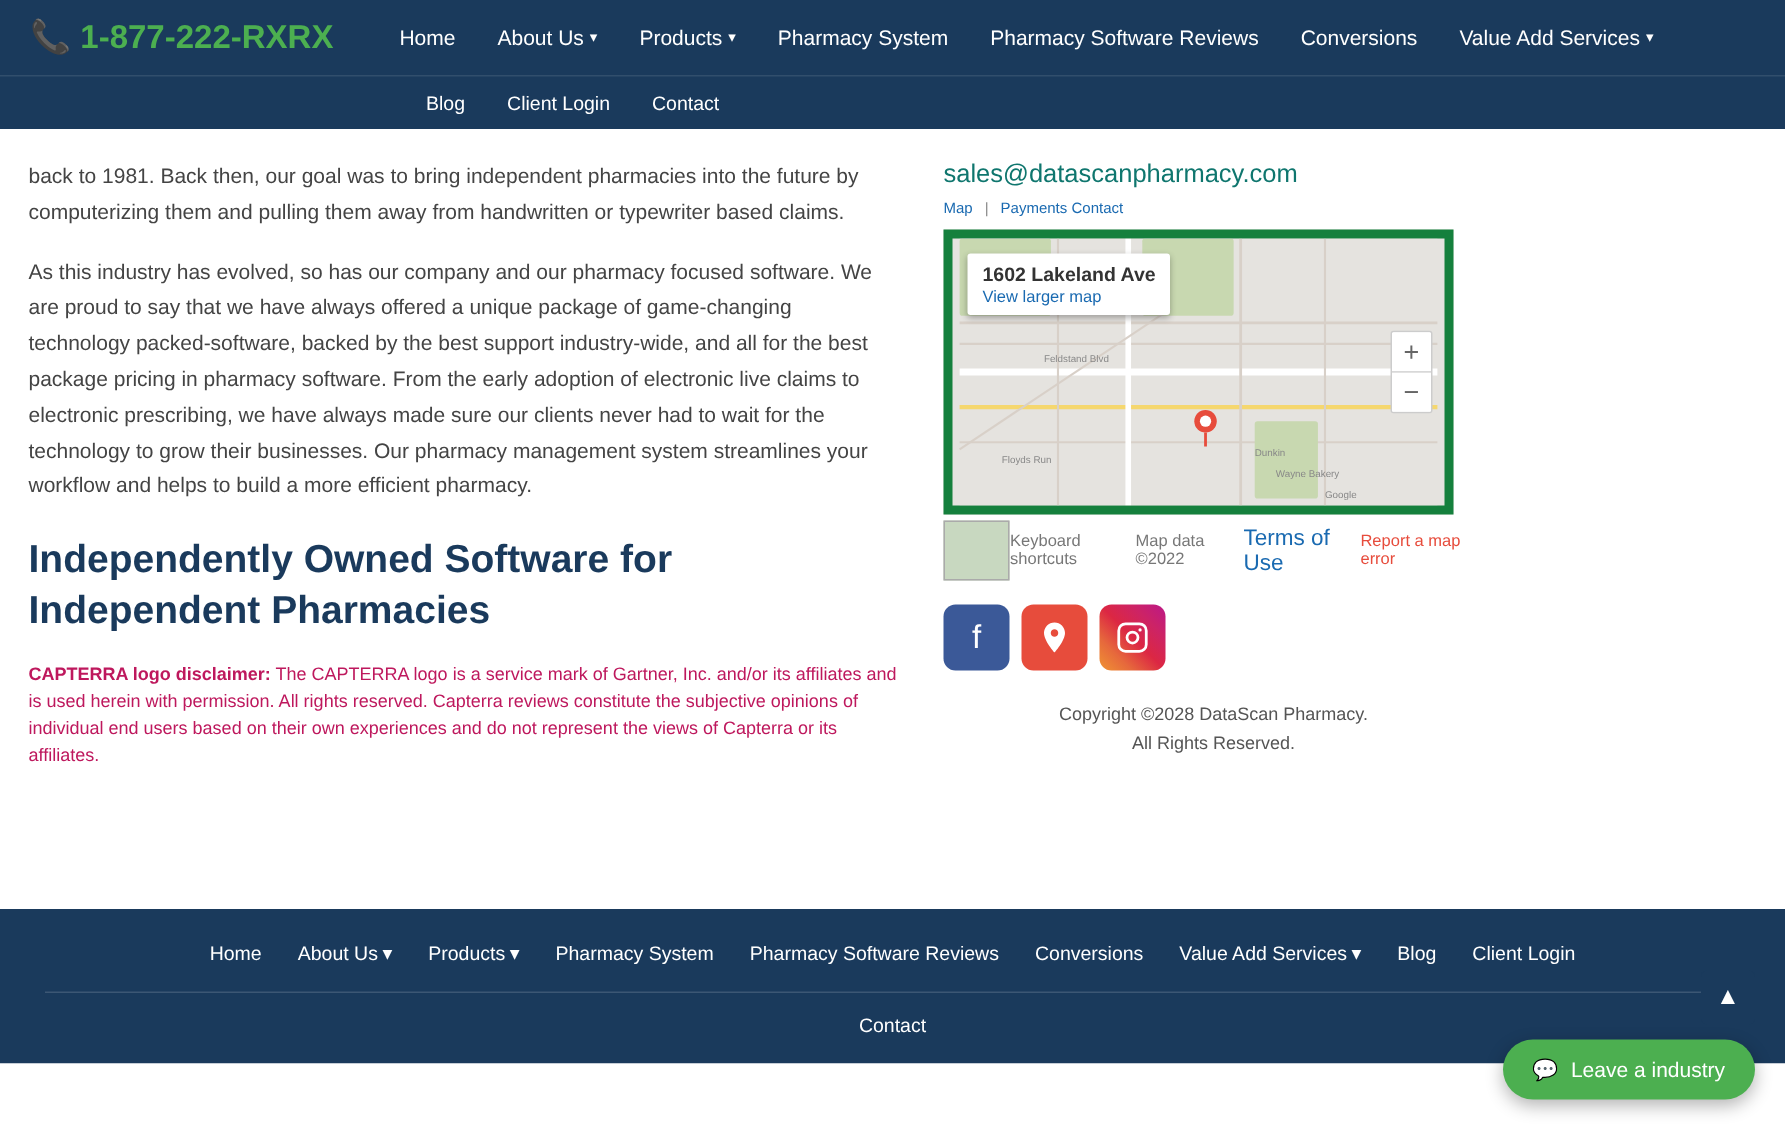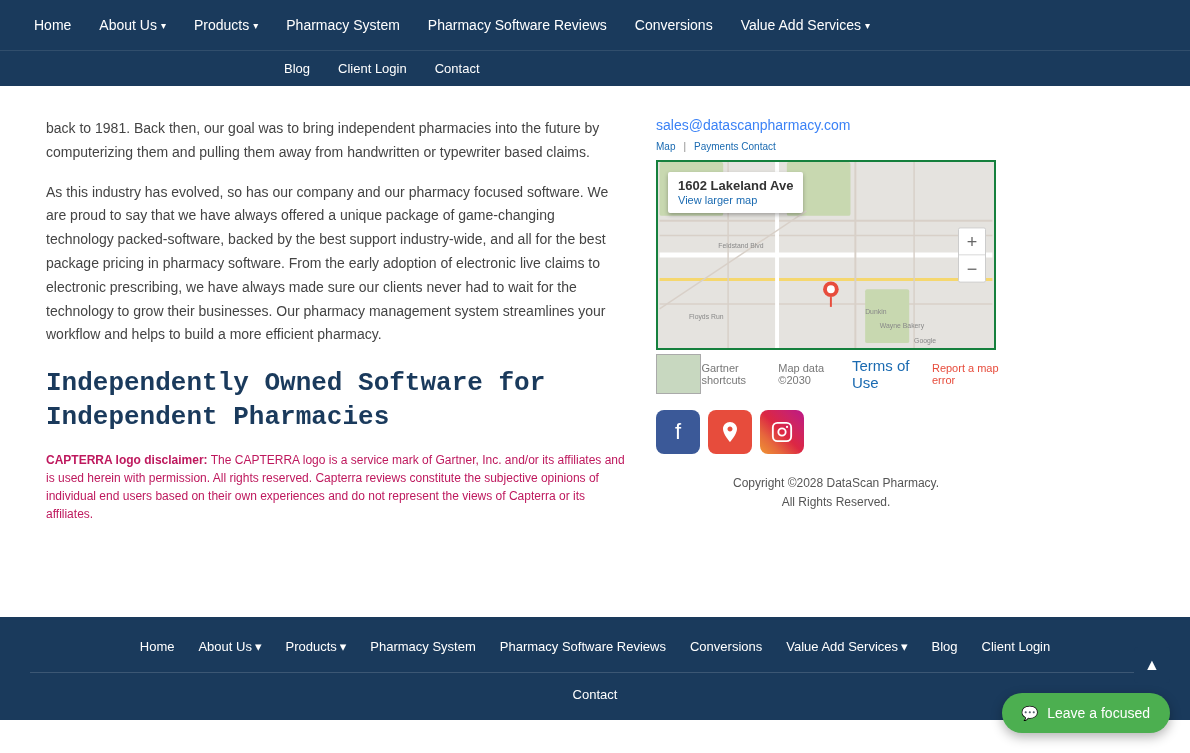--- a/index.html
+++ b/index.html
@@ -53,25 +53,24 @@
       border-top: 1px solid rgba(255,255,255,0.1);
     }
     .secondary-nav .nav-item {
       height: 36px;
       font-size: 13px;
     }
 
     
     .main-content {
       display: flex;
-      padding: 20px 46px;
+      padding: 20px 19px;
       gap: 30px;
       background: #fff;
       min-height: 520px;
-      margin-top: 11px;
     }
 
     .left-col {
       flex: 1;
       max-width: 580px;
     }
 
     .right-col {
       width: 360px;
       flex-shrink: 0;
@@ -85,62 +84,61 @@
       margin-bottom: 16px;
     }
 
     
     .section-heading {
       font-size: 26px;
       font-weight: bold;
       color: #1a3a5c;
       margin: 20px 0 16px 0;
       line-height: 1.3;
-      font-family: Liberation Mono, monospace;
     }
 
     
     .disclaimer {
       font-size: 12px;
       color: #be185d;
       line-height: 1.5;
       margin-bottom: 14px;
     }
     .disclaimer strong {
       font-weight: bold;
     }
 
     
     .map-container {
       margin-bottom: 10px;
     }
     .map-email {
-      color: #3b82f6;
-      font-size: 14px;
+      color: #0f766e;
+      font-size: 17px;
       margin-bottom: 8px;
     }
     .map-links {
       display: flex;
       align-items: center;
       gap: 8px;
       margin-bottom: 8px;
       font-size: 10px;
     }
     .map-links a {
       color: #1a6ab1;
       text-decoration: none;
     }
     .map-links .separator { color: #888; }
 
     .map-embed {
       width: 340px;
       height: 190px;
       background: #e5e3df;
       position: relative;
-      border: 2px solid #15803d;
+      border: 6px solid #15803d;
       overflow: hidden;
     }
     .map-embed svg {
       width: 100%;
       height: 100%;
     }
 
     
     .map-info-box {
       position: absolute;
@@ -296,20 +294,24 @@
       align-items: center;
       justify-content: center;
       font-size: 16px;
       z-index: 9999;
     }
   </style>
 </head>
 <body>
 
 <nav class="top-nav">
+  <a class="logo">
+    <span>📞</span>
+    <span>1-877-222-RXRX</span>
+  </a>
   <div class="nav-links">
     <a class="nav-item">Home</a>
     <a class="nav-item">
       <span>About Us</span>
       <span class="chevron">▾</span>
     </a>
     <a class="nav-item">
       <span>Products</span>
       <span class="chevron">▾</span>
     </a>
@@ -392,22 +394,22 @@
         
         <div class="map-zoom-controls">
           <button class="zoom-btn">+</button>
           <div class="zoom-divider"></div>
           <button class="zoom-btn">−</button>
         </div>
       </div>
 
       <div class="map-bottom-bar">
         <div class="map-thumbnail"></div>
-        <span style="font-size:11px;color:#777;">Gartner shortcuts</span>
-        <span style="font-size:11px;color:#777;">Map data ©2030</span>
+        <span style="font-size:11px;color:#777;">Keyboard shortcuts</span>
+        <span style="font-size:11px;color:#777;">Map data ©2022</span>
         <a style="font-size:15px;color:#1a6ab1;text-decoration:none;">Terms of Use</a>
         <a style="font-size:11px;color:#e74c3c;text-decoration:none;">Report a map error</a>
       </div>
     </div>
 
     <div class="social-icons">
       <a class="social-icon social-fb" title="Facebook">f</a>
       <a class="social-icon social-map" title="Google Maps">
         <svg width="24" height="24" viewBox="0 0 24 24" xmlns="http://www.w3.org/2000/svg">
           <path d="M12 2C8.13 2 5 5.13 5 9c0 5.25 7 13 7 13s7-7.75 7-13c0-3.87-3.13-7-7-7zm0 9.5c-1.38 0-2.5-1.12-2.5-2.5S10.62 6.5 12 6.5s2.5 1.12 2.5 2.5S13.38 11.5 12 11.5z" fill="#fff"></path>
@@ -450,18 +452,18 @@
     <a class="footer-nav-item">Blog</a>
     <a class="footer-nav-item">Client Login</a>
   </div>
   <div class="footer-nav-second">
     <a class="footer-nav-item">Contact</a>
   </div>
 </footer>
 
 <button class="chat-button">
   <span>💬</span>
-  <span>Leave a focused</span>
+  <span>Leave a industry</span>
 </button>
 
 <button class="scroll-top-btn">
   <span>▲</span>
 </button>
 
 </body></html>

